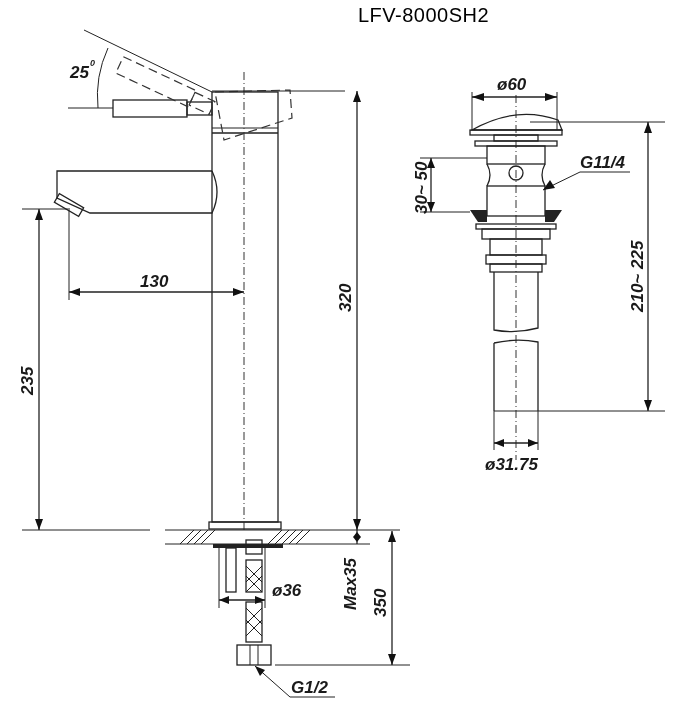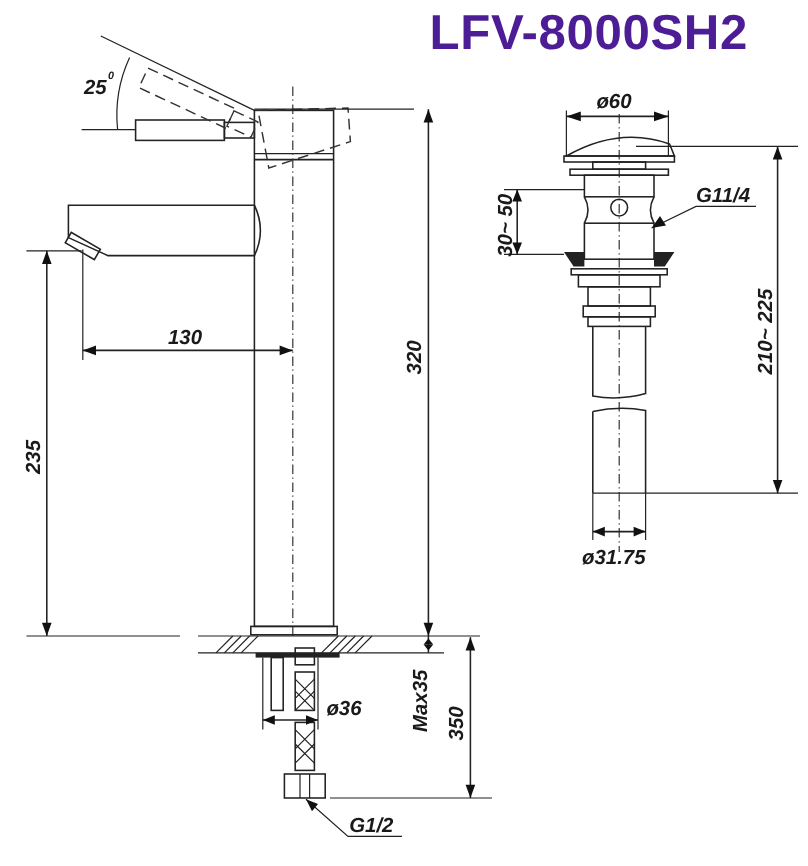--- a/index.html
+++ b/index.html
@@ -1,17 +1,17 @@
 <!DOCTYPE html>
 <html><head>
 <meta charset="utf-8">
 <style>
   html, body { margin:0; padding:0; background:#ffffff; }
   body { width:673px; height:722px; position:relative; overflow:hidden; font-family:"Liberation Sans", sans-serif; }
-  .title { position:absolute; left:358px; top:4px; font-size:41px; color:#4c1d95; letter-spacing:0.5px; font-family:"Liberation Sans", sans-serif;font-weight:bold; }
+  .title { position:absolute; left:358px; top:4px; font-size:20px; color:#000000; letter-spacing:0.5px; font-family:"Liberation Sans", sans-serif; }
   svg { position:absolute; left:0; top:0; }
   .lbl { font-family:"Liberation Sans", sans-serif; font-style:italic; font-weight:bold; font-size:17px; fill:#1a1a1a; }
   .ln { stroke:#222; stroke-width:1.3; fill:none; }
   .thin { stroke:#222; stroke-width:1; fill:none; }
   .dash { stroke:#333; stroke-width:1.2; fill:none; stroke-dasharray:9 5; }
   .center { stroke:#333; stroke-width:1; fill:none; stroke-dasharray:8 3 1 3; }
 </style>
 </head>
 <body>
 

